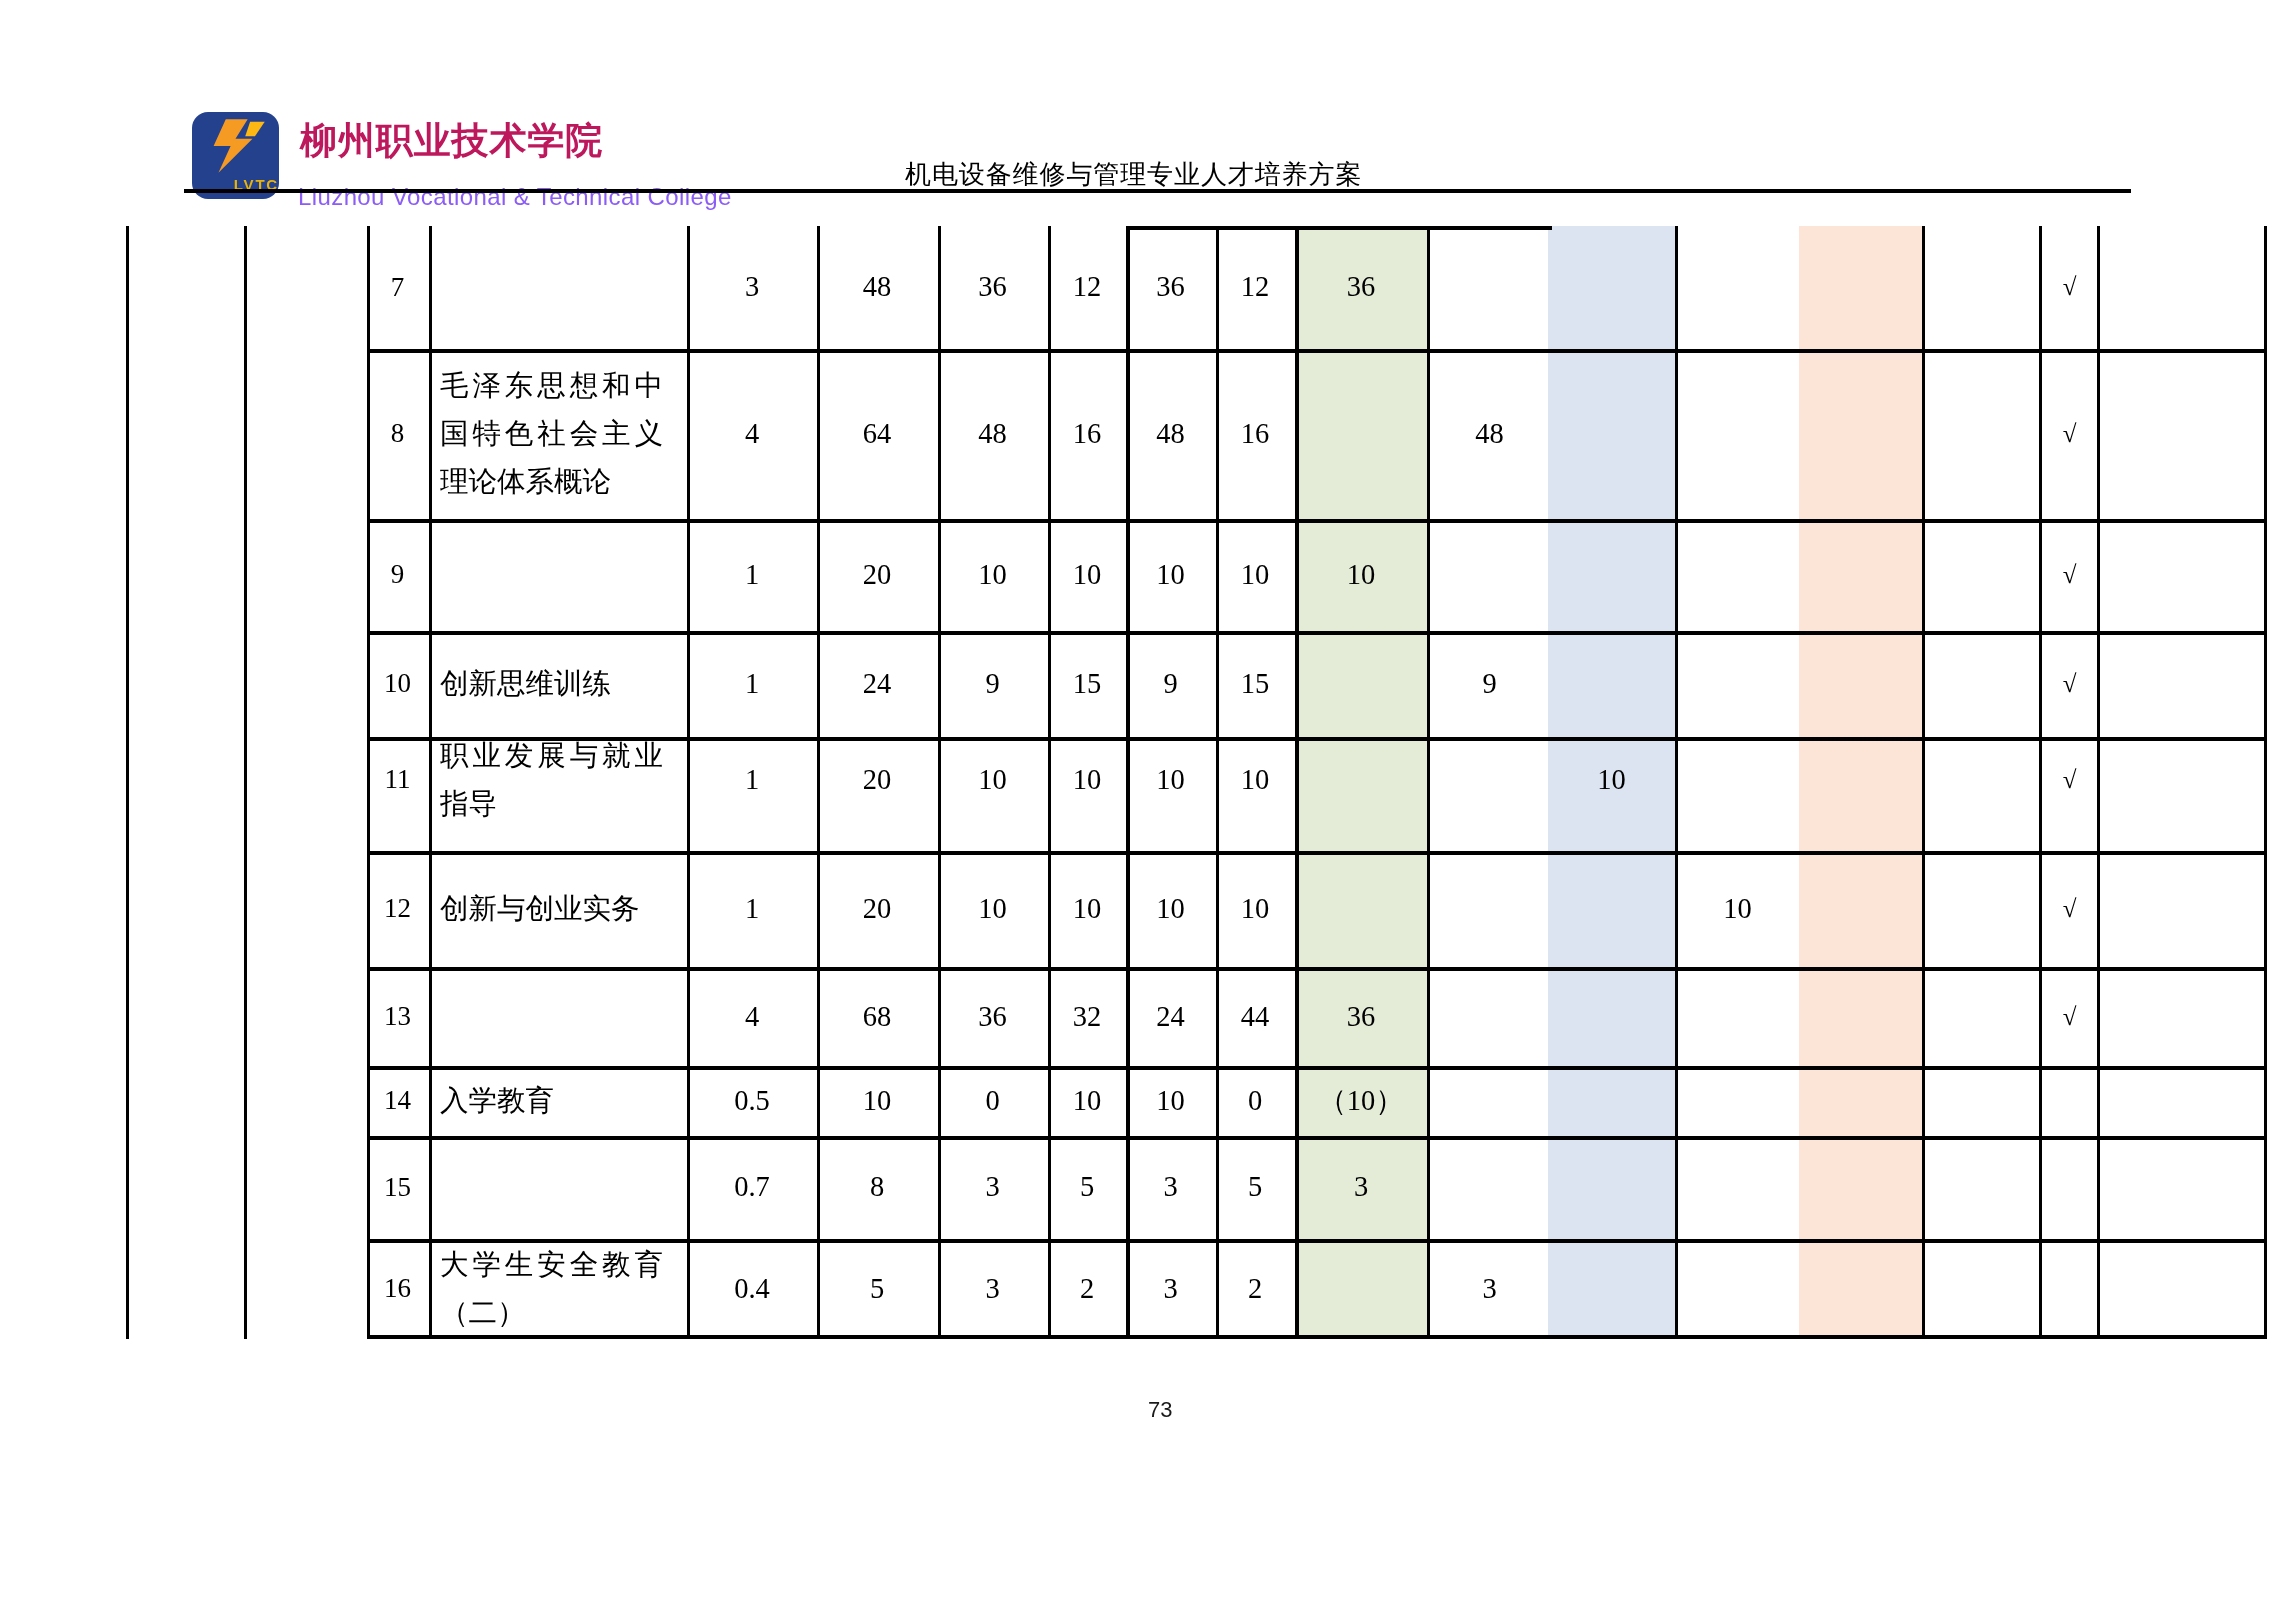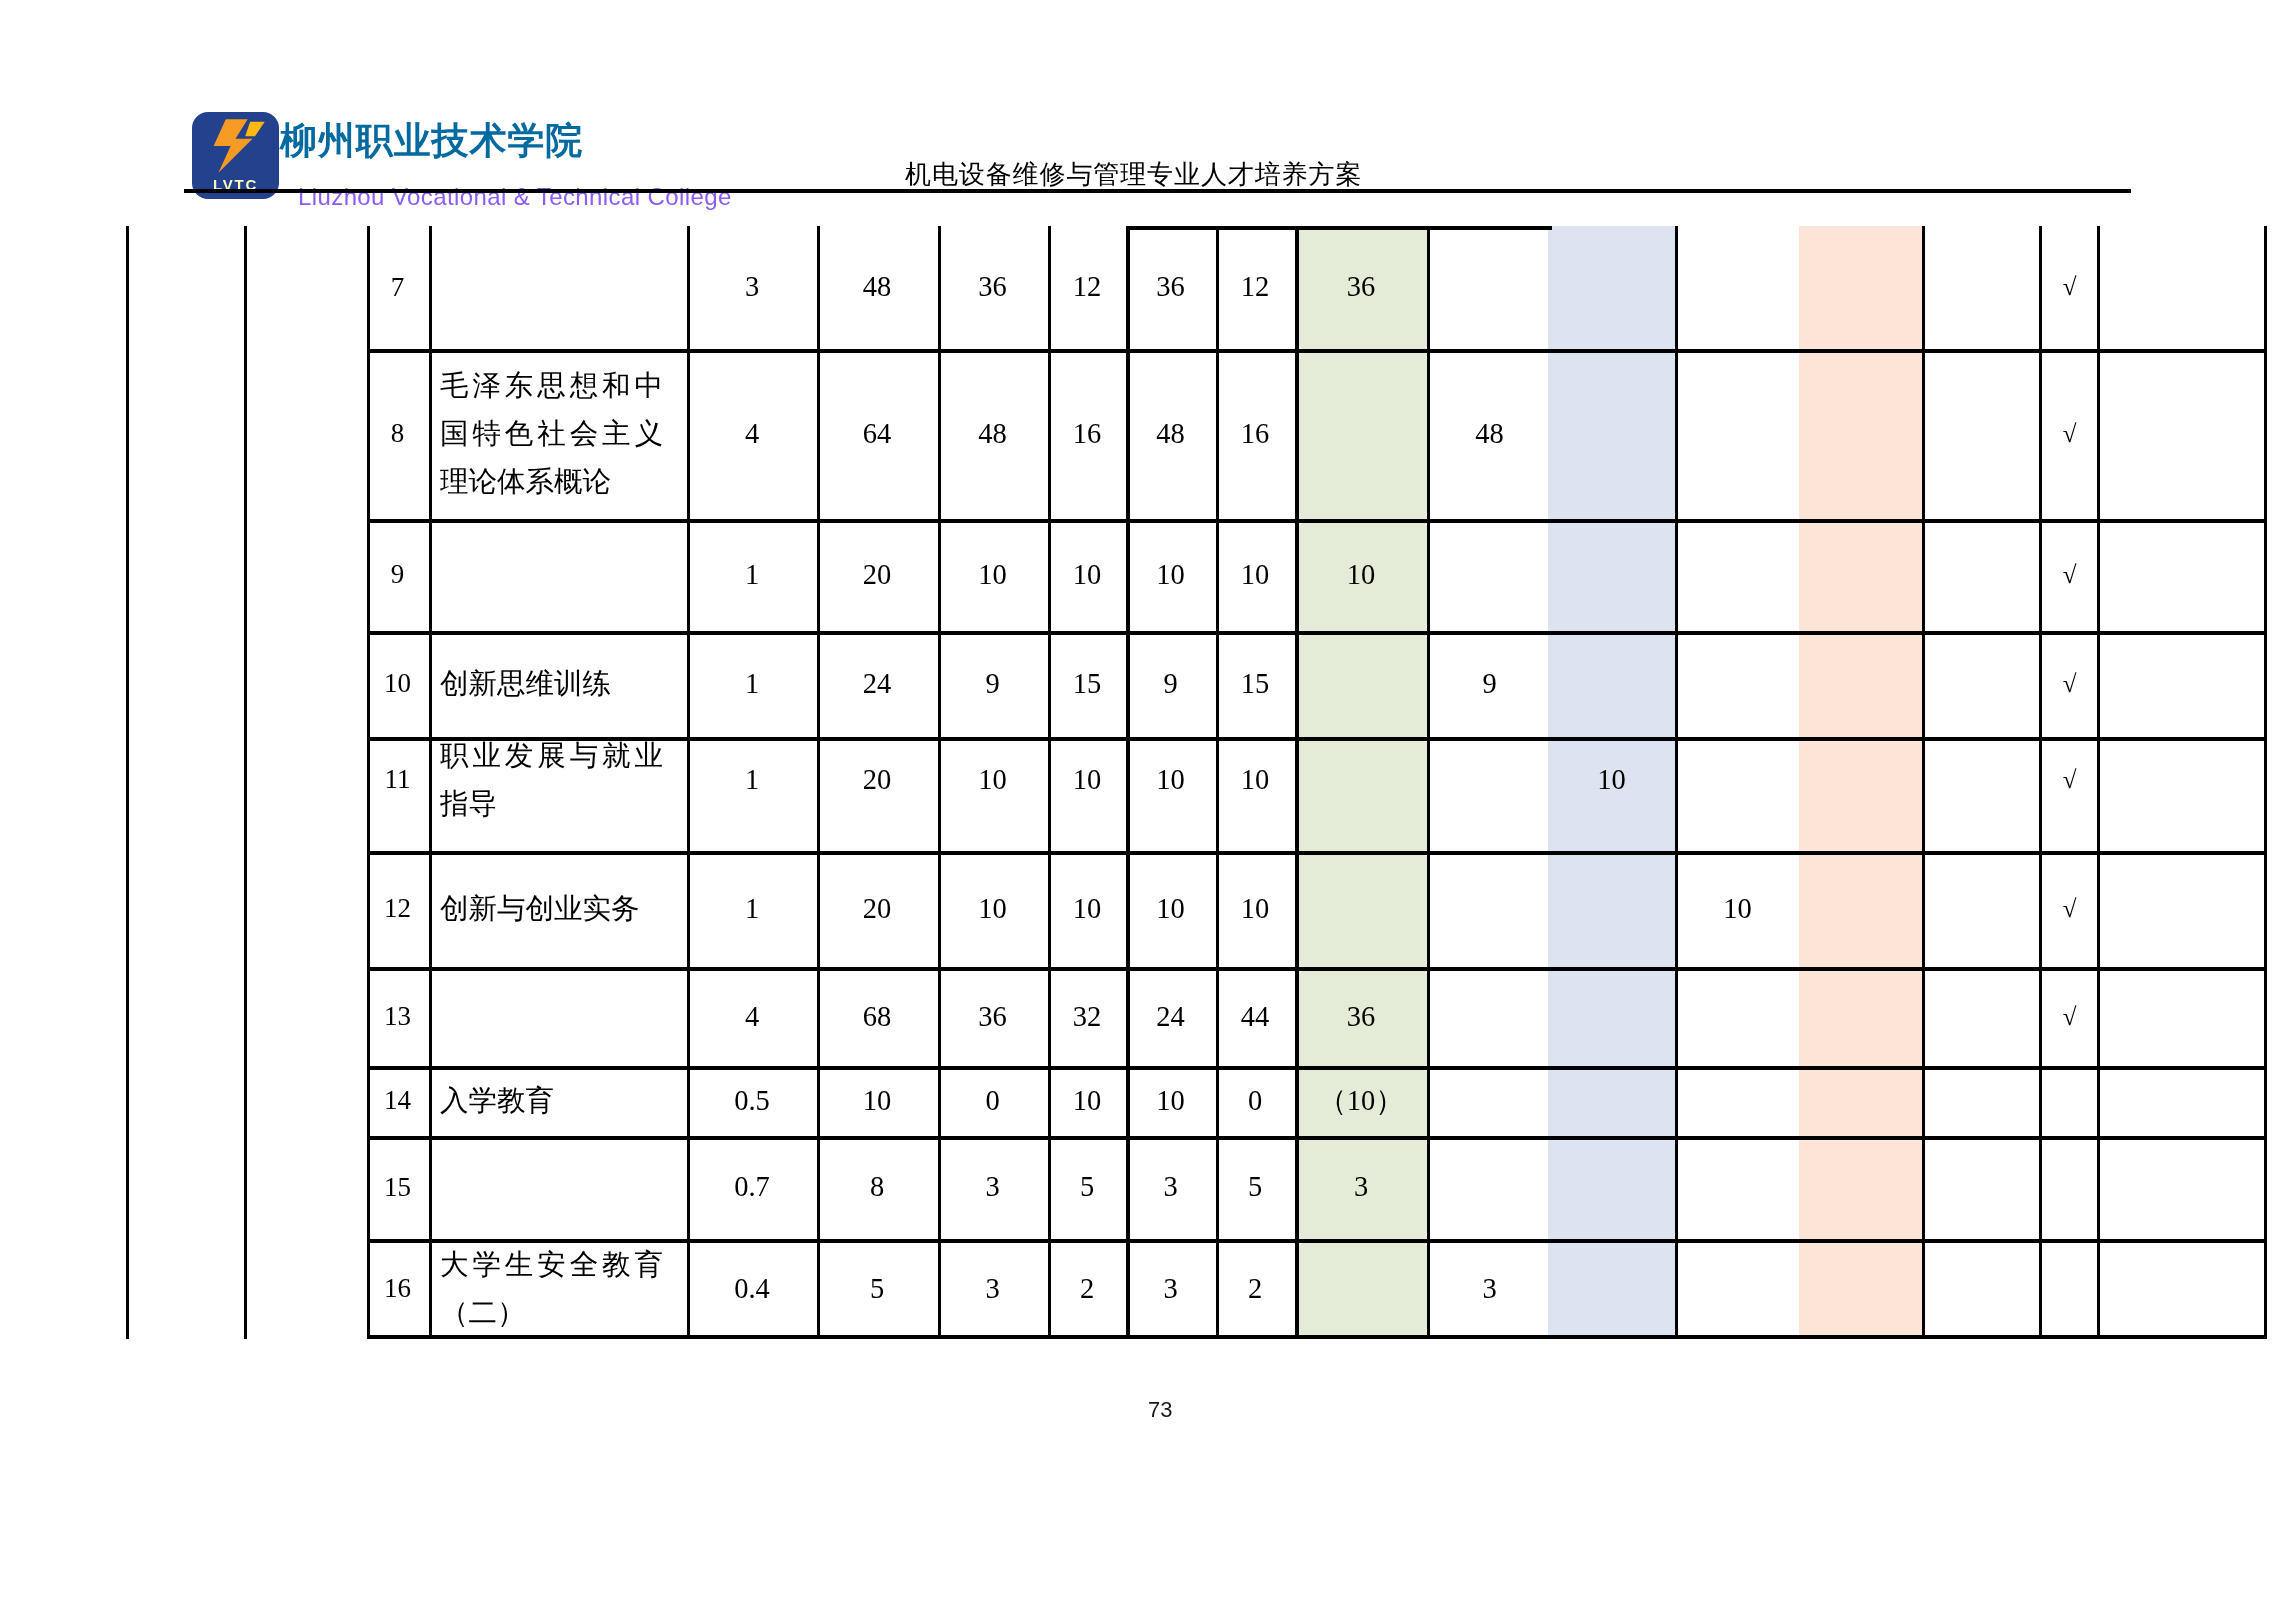--- a/index.html
+++ b/index.html
@@ -8,27 +8,27 @@
     font-family:"Liberation Serif","DejaVu Serif",serif;color:#000;
     overflow:hidden;
   }
   
   .logo{
     position:absolute;left:192px;top:112px;width:87px;height:87px;
     background:#24418e;border-radius:16px;
   }
   .logo svg{position:absolute;left:7.1px;top:1.8px;}
   .logo .abbr{
-    position:absolute;left:0;right:0;bottom:6.2px;text-align:center;
-    color:#fef9c3;font-family:"Liberation Sans",sans-serif;font-weight:bold;
+    position:absolute;left:0;right:0;bottom:6.2px;text-align:right;
+    color:#eab308;font-family:"Liberation Sans",sans-serif;font-weight:bold;
     font-size:15px;letter-spacing:1.8px;
   }
   .college-cn{
-    position:absolute;left:280px;top:116px;
-    font-size:37px;font-weight:bold;color:#0369a1;letter-spacing:0.9px;
+    position:absolute;left:300px;top:116px;
+    font-size:37px;font-weight:bold;color:#be185d;letter-spacing:0.9px;
     font-family:"Liberation Serif","DejaVu Serif",serif;
   }
   .college-en{
     position:absolute;left:298px;top:183px;
     font-family:"Liberation Sans","DejaVu Sans",sans-serif;
     font-size:24px;color:#8b5cf6;letter-spacing:0.4px;
   }
   .doc-title{
     position:absolute;left:905px;top:157px;
     font-family:"Liberation Sans","DejaVu Sans",sans-serif;

